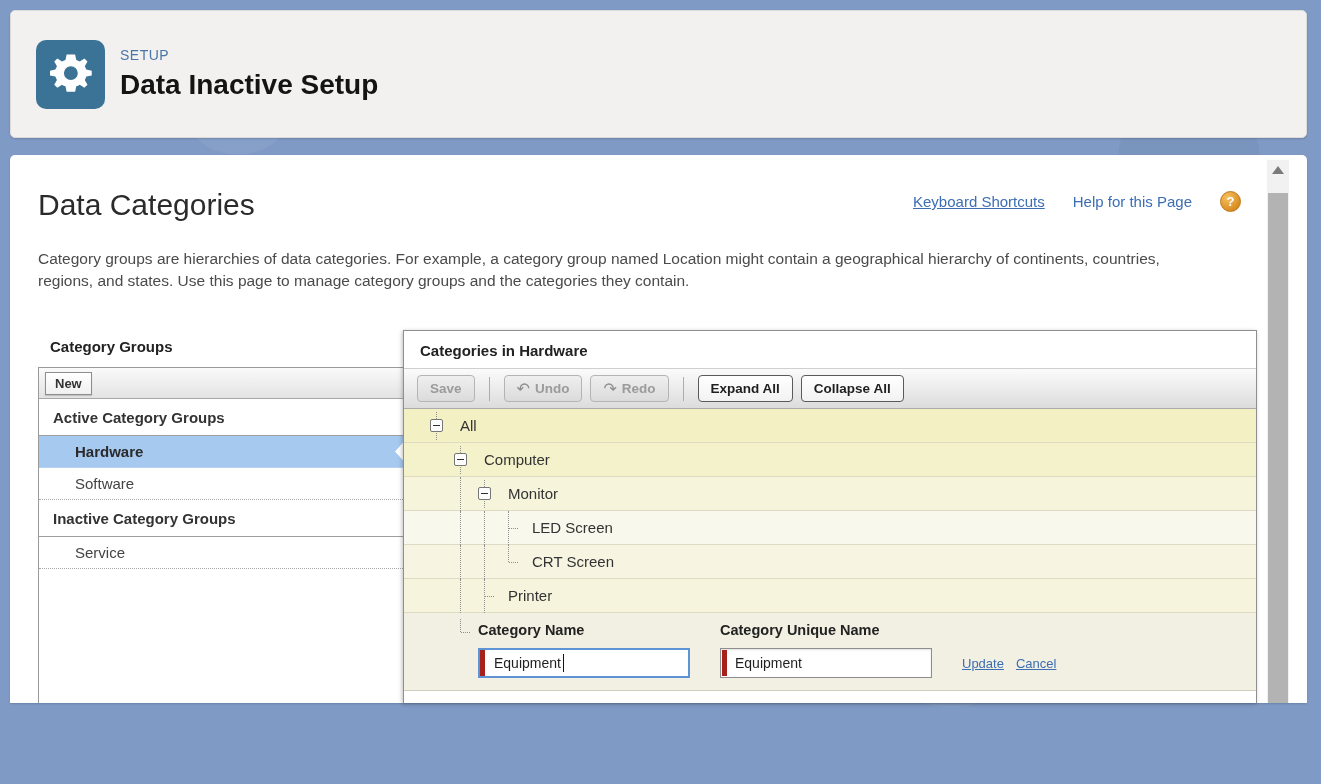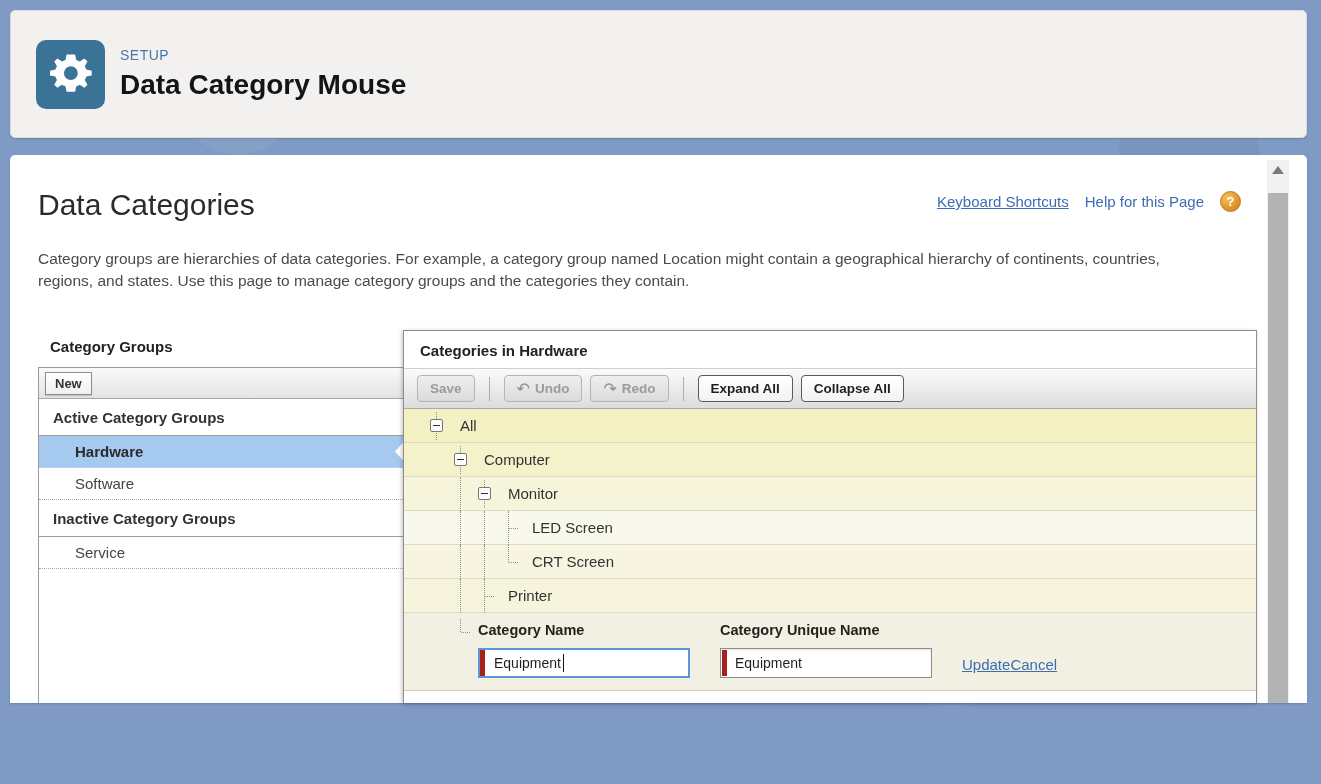--- a/index.html
+++ b/index.html
@@ -28,21 +28,21 @@
   .header-text { margin-left:15px; }
   .eyebrow { color:#4A75A8; font-size:14px; font-weight:400; letter-spacing:.5px; margin-bottom:6px; }
   .header-title { color:#141414; font-size:28px; font-weight:700; }
 
   
   .content-card {
     position:absolute; left:10px; top:155px; width:1297px; height:548px;
     background:#FFFFFF; border-radius:5px 5px 0 0; box-shadow:0 1px 2px rgba(0,0,0,.15);
   }
   .page-title { position:absolute; left:28px; top:33px; font-size:30px; font-weight:400; color:#2B2B2B; }
-  .top-links { position:absolute; right:66px; top:36px; display:flex; align-items:center; gap:16px; font-size:15px; }
+  .top-links { position:absolute; right:66px; top:36px; display:flex; align-items:center; gap:28px; font-size:15px; }
   .link { color:#3C6EB4; text-decoration:underline; cursor:pointer; }
   .link.no-underline { text-decoration:none; }
   .help-orb {
     width:21px; height:21px; border-radius:50%;
     background:radial-gradient(circle at 35% 30%, #F6C15F, #D88A1E 75%);
     border:1px solid #BC7717; color:#FFF; font-size:13px; font-weight:700;
     display:flex; align-items:center; justify-content:center; cursor:pointer;
   }
   .page-desc { position:absolute; left:28px; top:93px; width:1175px; font-size:15.5px; line-height:22px; color:#4B4B4B; }
 
@@ -132,39 +132,39 @@
   .flabel { font-size:14.5px; font-weight:700; color:#222; margin:3px 0 10px; }
   .input-wrap { position:relative; width:212px; }
   .input-wrap input {
     width:100%; height:30px; font-family:inherit; font-size:14px; color:#1F1F1F;
     padding-left:14px; background:#FFF; outline:none;
   }
   .input-wrap.focused input { border:2px solid #5E94D6; }
   .input-wrap.plain input { border:1px solid #8E8E8E; box-shadow:inset 0 1px 2px rgba(0,0,0,.12); }
   .req-bar { position:absolute; left:2px; top:2px; bottom:2px; width:5px; background:#A8201A; pointer-events:none; }
   .caret { position:absolute; left:85px; top:6px; width:1px; height:18px; background:#111; pointer-events:none; }
-  .form-links { display:flex; font-size:15px; margin-top:37px; }
+  .form-links { display:flex; gap:12px; font-size:13px; margin-top:37px; }
   .below-form { flex:1; background:#FFF; }
 
   
   .gear-svg { width:42px; height:42px; fill:#FFFFFF; }
 </style>
 </head>
 <body>
 
 <div class="header-card">
   <div class="gear-tile">
     <svg class="gear-svg" viewBox="0 0 100 100">
       <path fill-rule="evenodd" d="M50 2 L61 2 L64 16 A36 36 0 0 1 73 20 L85 12 L93 20 L86 32 A36 36 0 0 1 90 41 L104 44 L104 56 L90 59 A36 36 0 0 1 86 68 L93 80 L85 88 L73 80 A36 36 0 0 1 64 84 L61 98 L39 98 L36 84 A36 36 0 0 1 27 80 L15 88 L7 80 L14 68 A36 36 0 0 1 10 59 L-4 56 L-4 44 L10 41 A36 36 0 0 1 14 32 L7 20 L15 12 L27 20 A36 36 0 0 1 36 16 L39 2 Z
                M50 32 A18 18 0 1 0 50 68 A18 18 0 1 0 50 32 Z" transform="scale(0.92) translate(4,2)"></path>
     </svg>
   </div>
   <div class="header-text">
     <div class="eyebrow">SETUP</div>
-    <div class="header-title">Data Category Mouse</div>
+    <div class="header-title">Data Inactive Setup</div>
   </div>
 </div>
 
 <div class="content-card">
 
   <div class="page-title">Data Categories</div>
 
   <div class="top-links">
     <span class="link">Keyboard Shortcuts</span>
     <span class="link no-underline">Help for this Page</span>

